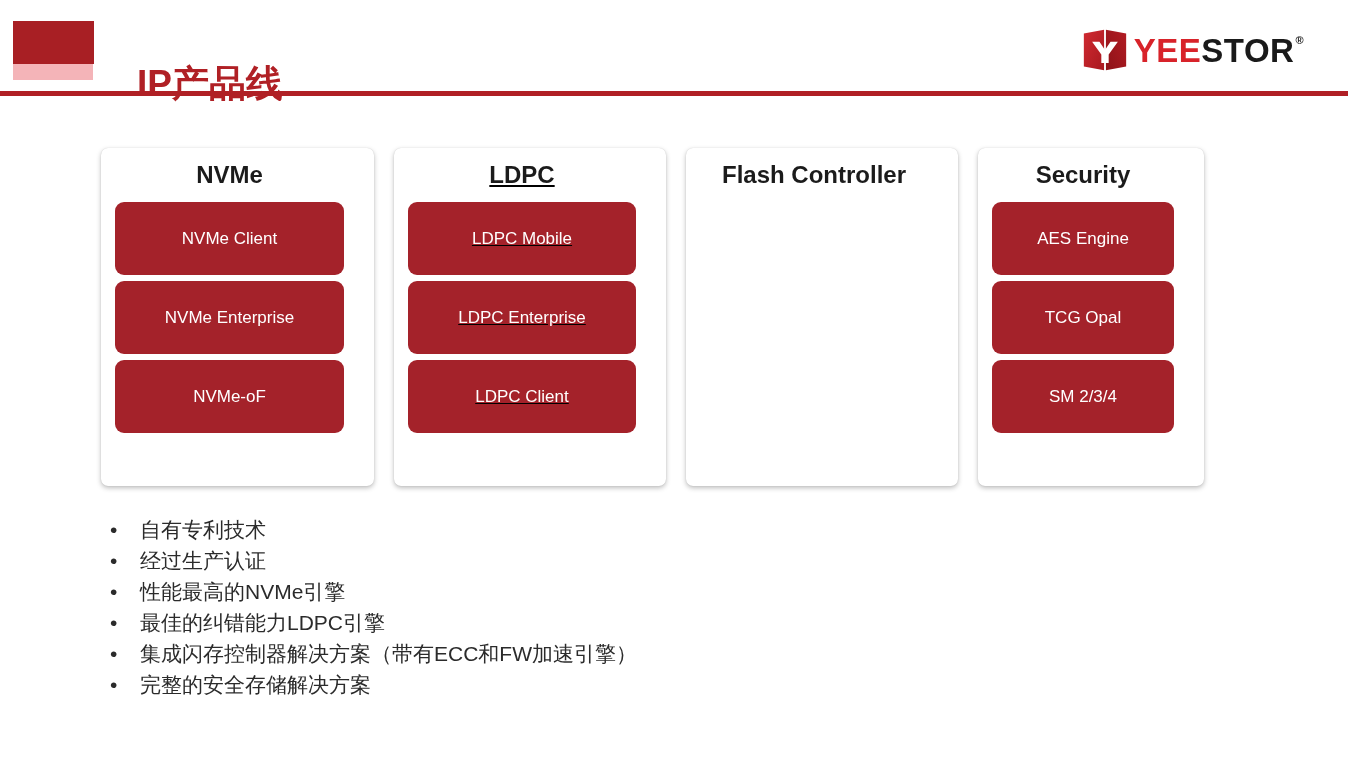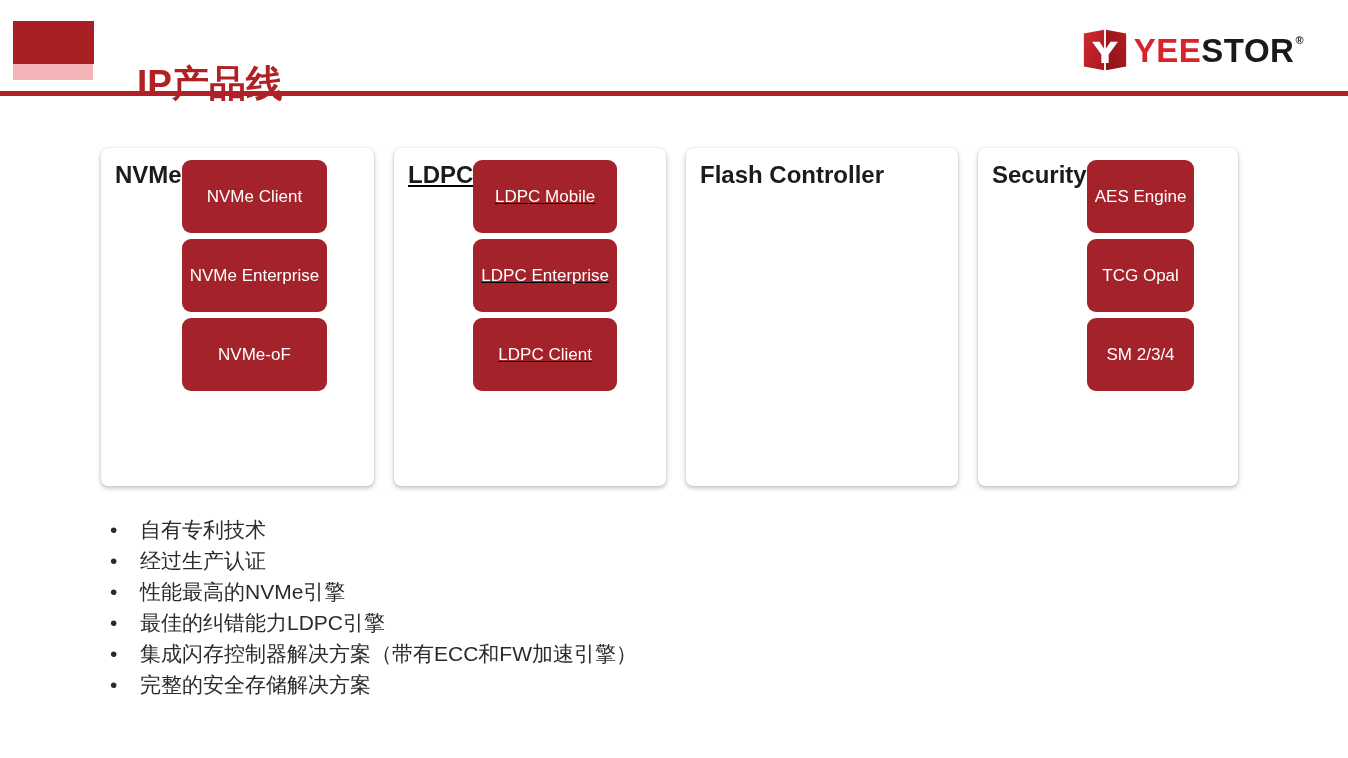--- a/index.html
+++ b/index.html
@@ -89,27 +89,27 @@
     display: flex;
     gap: 20px;
   }
   .card {
     position: relative;
     background: #ffffff;
     border-radius: 7px;
     box-shadow: 0 2px 5px rgba(0,0,0,0.26), 0 0 1px rgba(0,0,0,0.18);
     padding: 12px 30px 14px 14px;
     display: flex;
-    flex-direction: row;
+    flex-direction: column;
     align-items: stretch;
   }
   .card-nvme     { width: 273px; }
   .card-ldpc     { width: 272px; text-decoration: underline; }
   .card-flash    { width: 272px; }
-  .card-security { width: 260px; }
+  .card-security { width: 226px; }
 
   .card-title {
     text-align: center;
     font-size: 24px;
     font-weight: 700;
     color: #1b1b1b;
     line-height: 30px;
     margin-bottom: 12px;
     white-space: nowrap;
   }

